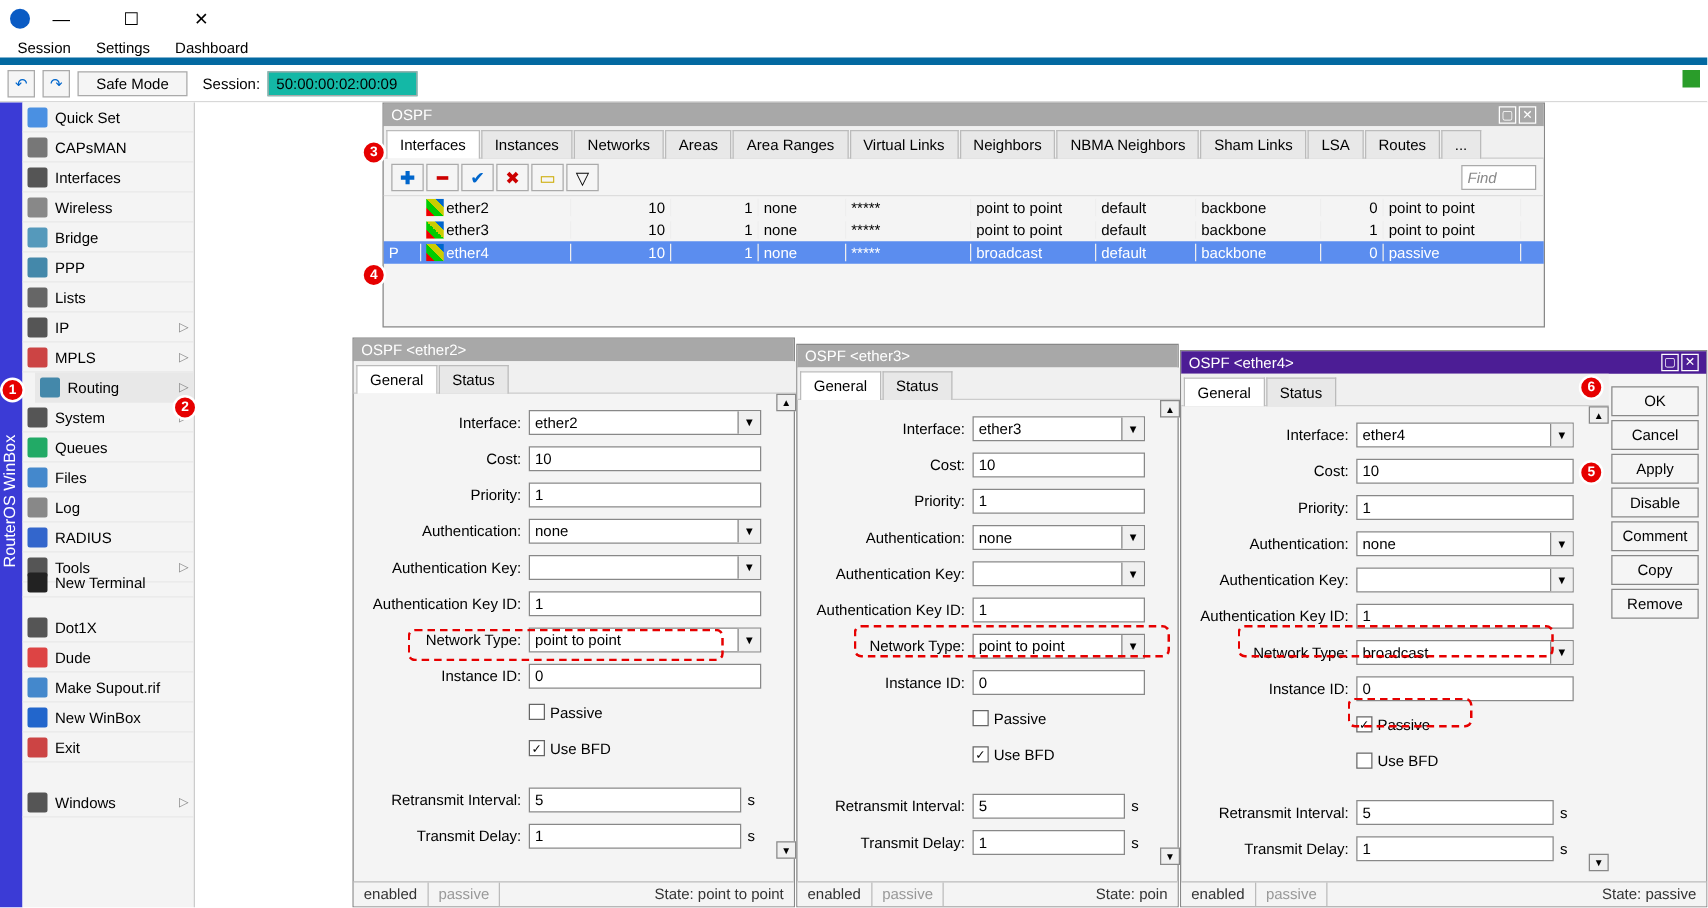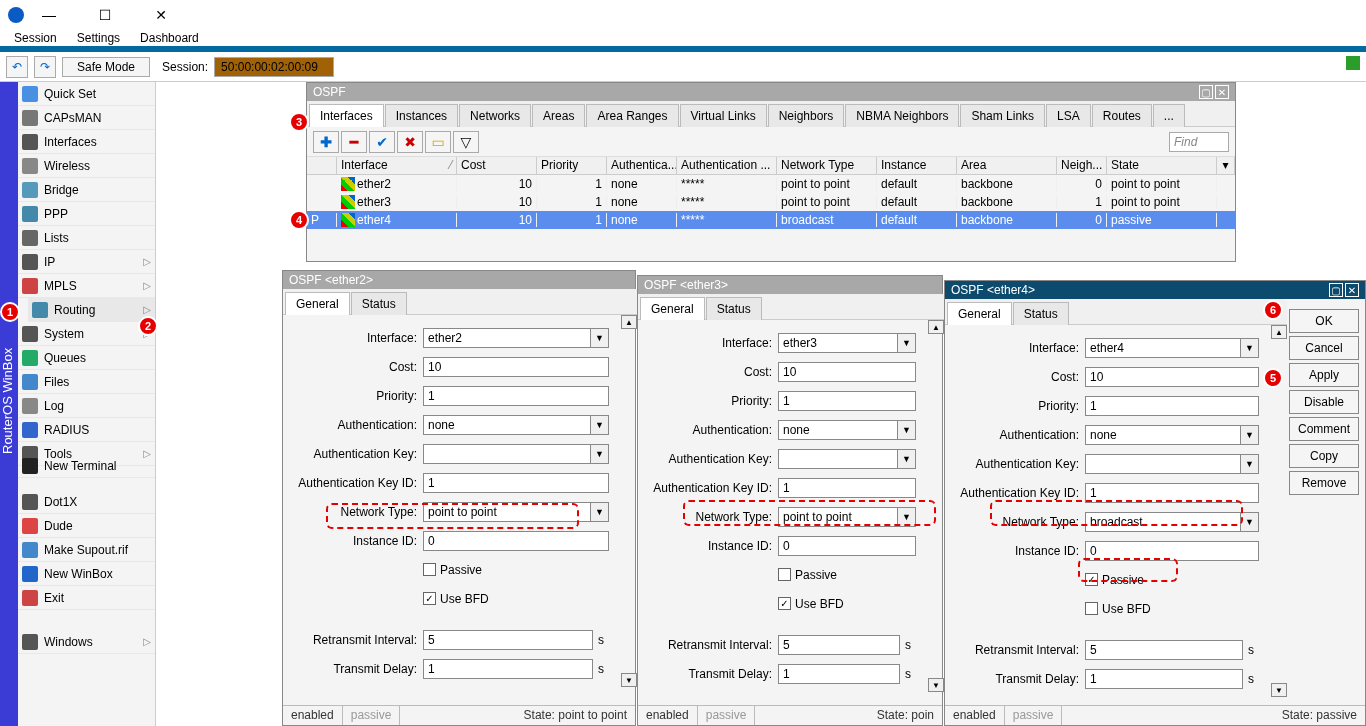--- a/index.html
+++ b/index.html
@@ -7,36 +7,36 @@
   .titlebar { height: 30px; display: flex; align-items: center; padding: 0 8px; }
   .titlebar .icon { width: 16px; height: 16px; border-radius: 50%; background: #0a5bc4; margin-right: 6px; }
   .titlebar .title { flex: 1; }
   .winbtns { display: flex; gap: 18px; margin-right: 6px;}
   .winbtn { width: 38px; height: 22px; display:flex; align-items:center; justify-content:center; font-size:14px; }
   .menubar { height: 22px; display: flex; align-items: center; padding: 0 4px; border-bottom: 6px solid #0369a1;}
   .menubar span { padding: 2px 10px; }
   .toolbar2 { height: 30px; display:flex; align-items:center; padding: 2px 6px; border-bottom:1px solid #ccc; gap:6px;}
   .tbtn { border:1px solid #aaa; background:#f5f5f5; height:22px; min-width:22px; display:inline-flex; align-items:center; justify-content:center; padding:0 4px;}
   .safemode { padding: 2px 14px; border:1px solid #aaa; background:#f5f5f5;}
-  .sessionbox { border:1px solid #aaa; background:#a16207; padding:1px 6px; height:20px; display:inline-flex; align-items:center; min-width:120px;text-align:right;}
+  .sessionbox { border:1px solid #aaa; background:#14b8a6; padding:1px 6px; height:20px; display:inline-flex; align-items:center; min-width:120px;text-align:right;}
   .workspace { position:absolute; top:82px; left:0; right:0; bottom:0; background:#fff;}
   .sidecol { position:absolute; left:0; top:0; bottom:0; width:18px; background:#3b3bd6; color:#fff; writing-mode:vertical-rl; transform:rotate(180deg); text-align:center; font-size:13px; padding-top:6px;}
   .nav { position:absolute; left:18px; top:0; bottom:0; width:138px; background:#f4f4f4; border-right:1px solid #ccc;}
   .nav-item { height:24px; display:flex; align-items:center; padding:0 4px; gap:6px; border-bottom:1px solid #e8e8e8;}
   .nav-item.sel { background:#e8e8e8;}
   .nav-item .ic { width:16px; height:16px; display:inline-block; border-radius:2px;}
   .nav-item .arrow { margin-left:auto; color:#888; font-size:10px;}
   .submenu { position:absolute; left:156px; top:218px; width:126px; background:#f4f4f4; border:1px solid #ccc;}
   .submenu .sm { height:23px; display:flex; align-items:center; padding:0 10px; border-bottom:1px solid #e8e8e8;}
   .submenu .sm.sel { background:#e5e5e5;}
   .content { position:absolute; left:156px; top:0; right:0; bottom:0; background:#fff;}
   .ann { position:absolute; width:20px; height:20px; background:#e60000; border:2px solid #fff; border-radius:50%; color:#fff; font-weight:bold; display:flex; align-items:center; justify-content:center; z-index:500; font-size:11px;}
   .win { position:absolute; background:#f4f4f4; border:1px solid #888;}
   .win .cap { height:18px; background:#a8a8a8; color:#fff; display:flex; align-items:center; padding:0 6px; font-size:12px;}
-  .win .cap.active { background:#0c4a6e;}
+  .win .cap.active { background:#4c1d95;}
   .win .cap .cbtns { margin-left:auto; display:flex; gap:2px;}
   .win .cap .cbtn { width:14px; height:14px; border:1px solid #fff; display:flex; align-items:center; justify-content:center; font-size:10px;}
   .tabsrow { display:flex; background:#f0f0f0; border-bottom:1px solid #ccc; height:26px; align-items:flex-end; padding-left:2px;}
   .tab { padding:4px 10px; border:1px solid #bbb; border-bottom:none; background:#e8e8e8; margin-right:1px; position:relative; top:1px;}
   .tab.active { background:#fff;}
   .tbrow { height:30px; display:flex; align-items:center; padding:2px 6px; gap:2px; border-bottom:1px solid #ddd;}
   .ibtn { width:26px; height:22px; border:1px solid #aaa; background:#f5f5f5; display:flex; align-items:center; justify-content:center; font-size:14px;}
   .findbox { margin-left:auto; border:1px solid #aaa; background:#fff; width:60px; height:20px; padding:0 4px; color:#888; font-style:italic; display:flex; align-items:center;}
   .grid { position:relative; }
   .grid-head { display:flex; background:#f0f0f0; border-bottom:1px solid #ccc; height:18px;}
@@ -226,34 +226,20 @@
         <div class="tbrow">
           <div class="ibtn" style="color:#06c;font-weight:bold">✚</div>
           <div class="ibtn" style="color:#c00;font-weight:bold">━</div>
           <div class="ibtn" style="color:#06c">✔</div>
           <div class="ibtn" style="color:#c00">✖</div>
           <div class="ibtn" style="color:#ca0">▭</div>
           <div class="ibtn">▽</div>
           <div class="findbox">Find</div>
         </div>
         <div class="grid">
-          <div class="grid-head">
-            <div class="gh" style="width:30px"></div>
-            <div class="gh" style="width:120px">Interface<span style="float:right;color:#888">⁄</span></div>
-            <div class="gh" style="width:80px">Cost</div>
-            <div class="gh" style="width:70px">Priority</div>
-            <div class="gh" style="width:70px">Authentica...</div>
-            <div class="gh" style="width:100px">Authentication ...</div>
-            <div class="gh" style="width:100px">Network Type</div>
-            <div class="gh" style="width:80px">Instance</div>
-            <div class="gh" style="width:100px">Area</div>
-            <div class="gh" style="width:50px">Neigh...</div>
-            <div class="gh" style="width:110px">State</div>
-            <div class="gh" style="width:18px;text-align:center">▾</div>
-          </div>
           <div class="grid-row">
             <div class="gc" style="width:30px;"></div>
             <div class="gc" style="width:120px;"><span class="sqicon"></span>ether2</div>
             <div class="gc" style="width:80px;text-align:right;">10</div>
             <div class="gc" style="width:70px;text-align:right;">1</div>
             <div class="gc" style="width:70px;">none</div>
             <div class="gc" style="width:100px;">*****</div>
             <div class="gc" style="width:100px;">point to point</div>
             <div class="gc" style="width:80px;">default</div>
             <div class="gc" style="width:100px;">backbone</div>

